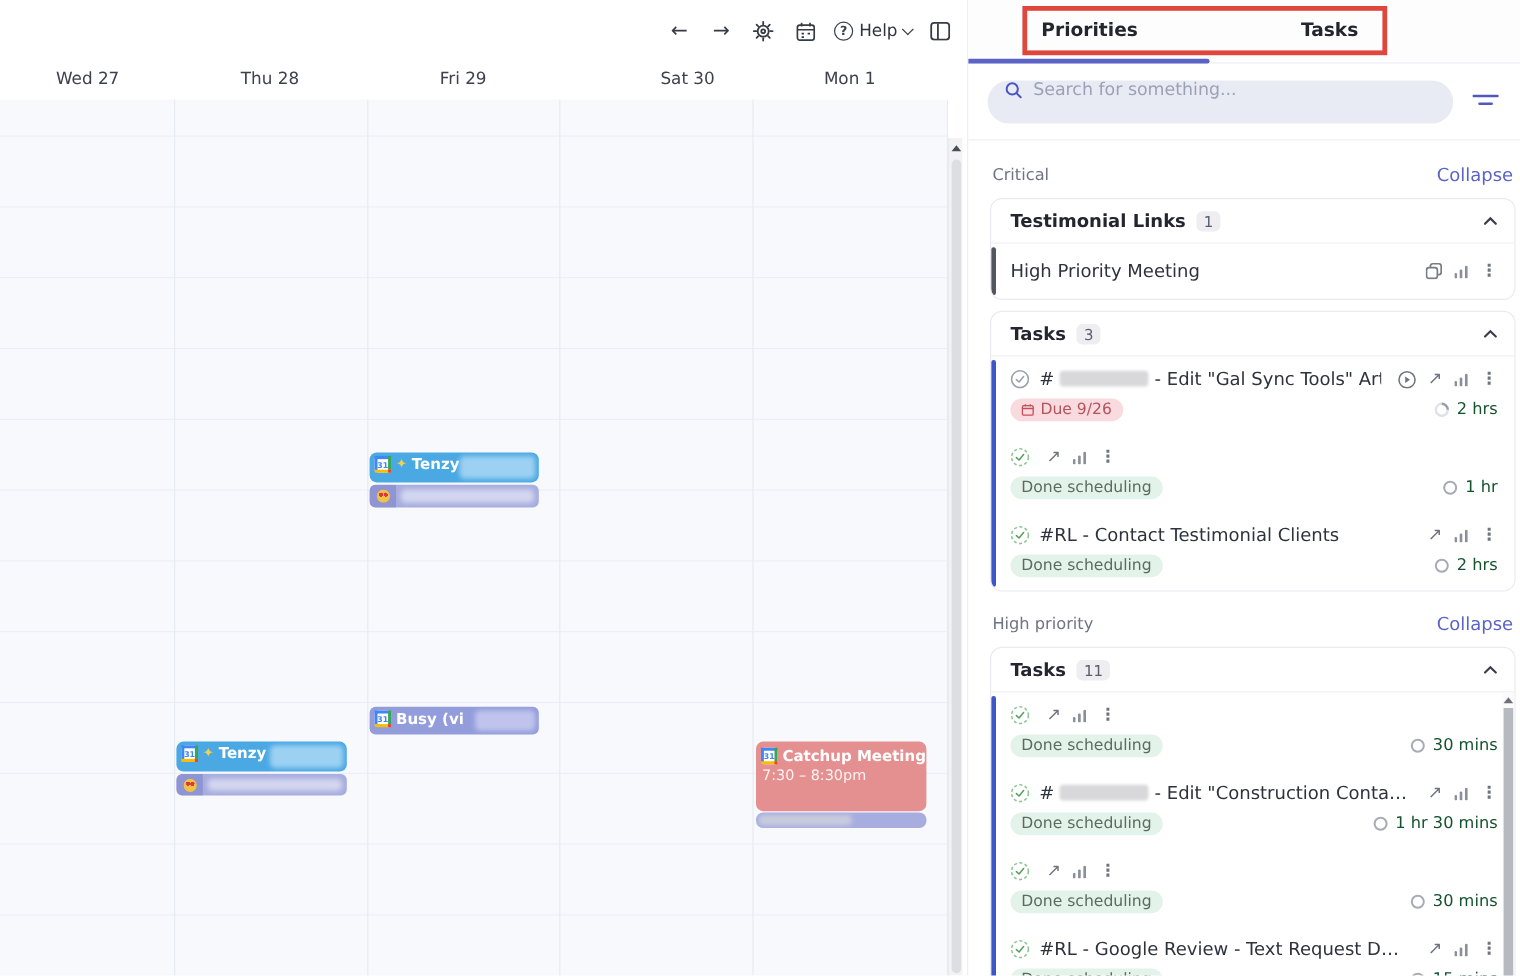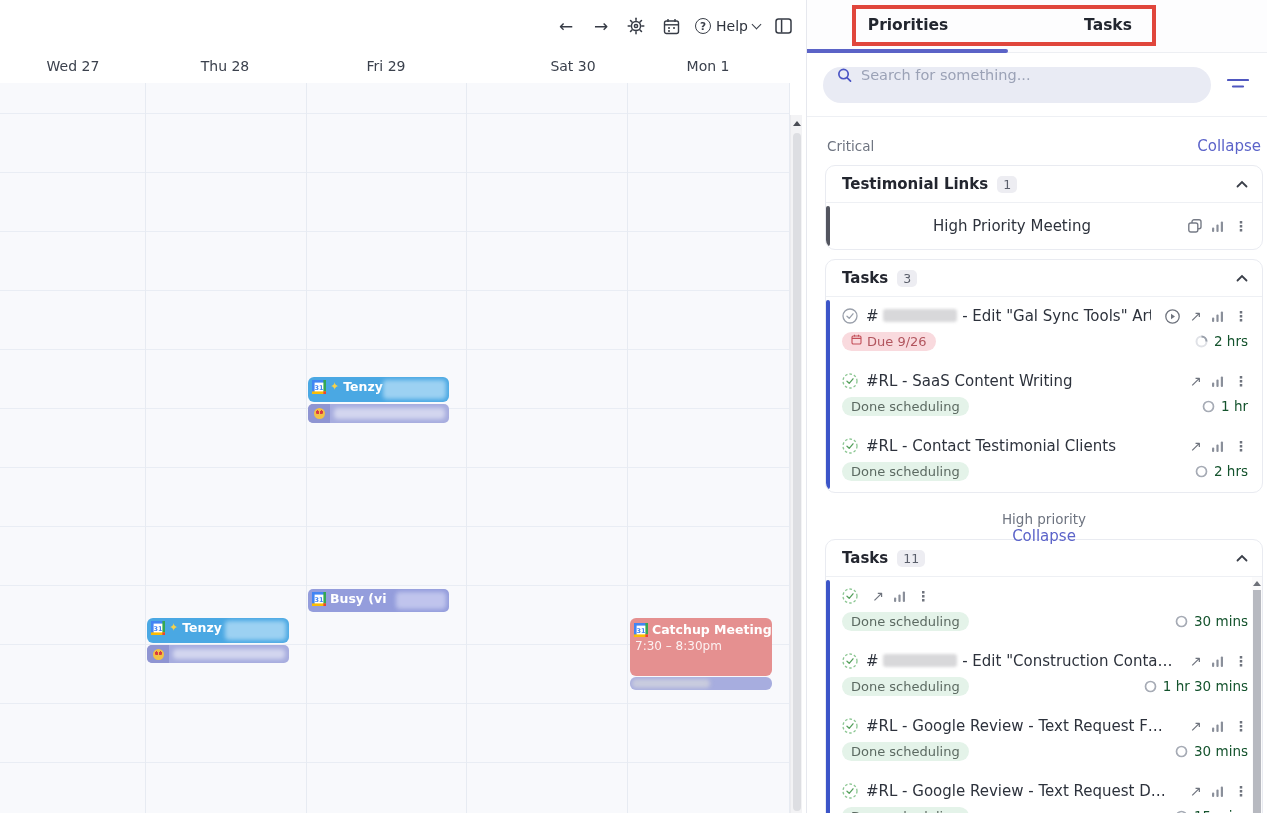--- a/index.html
+++ b/index.html
@@ -74,23 +74,23 @@
   .trow { padding:8px 14px 9px 16px; }
   .trow-line1 { display:flex; align-items:center; height:22px; gap:8px; }
   .trow-title { font-size:15px; color:#2d323c; white-space:nowrap; overflow:hidden; flex:1 1 auto; }
   .redact { display:inline-block; width:74px; height:13px; background:#d8d8da; border-radius:3px; filter:blur(1.5px); vertical-align:-1px; }
   .row-icons { display:flex; align-items:center; gap:10px; flex:0 0 auto; margin-left:6px; }
   .icon-btn { display:flex; align-items:center; justify-content:center; cursor:pointer; color:#767b86; }
   .kebab { font-size:14px; color:#6f747e; font-weight:bold; line-height:1; }
   .ne-arrow { font-size:14.5px; color:#6f747e; line-height:1; }
   .trow-line2 { display:flex; align-items:center; height:24px; margin-top:2px; }
   .badge-done { background:#e4f3e9; color:#5c6a62; font-size:13px; border-radius:10px; padding:2px 9px; }
-  .badge-due { display:inline-flex; gap:5px; background:#f9dade; color:#b2555e; font-size:13px; border-radius:10px; padding:2px 9px; }
+  .badge-due { display:inline-flex; align-items:center; gap:5px; background:#f9dade; color:#b2555e; font-size:13px; border-radius:10px; padding:2px 9px; }
   .duration { margin-left:auto; display:flex; align-items:center; gap:6px; font-size:13.5px; color:#14532d; }
-  .link-row { display:flex; align-items:center; height:46px; padding:0 14px 0 16px;text-align:center; }
+  .link-row { display:flex; align-items:center; height:46px; padding:0 14px 0 16px; }
   .link-title { font-size:15px; color:#2d323c; flex:1 1 auto; }
 
   .inner-scrollbar { position:absolute; right:0; top:0; bottom:0; width:10px; background:#fbfbfc; z-index:4; }
   .inner-scroll-up { position:absolute; top:4px; left:1px; width:0; height:0; border-left:4px solid transparent; border-right:4px solid transparent; border-bottom:5px solid #6e7179; }
   .inner-scroll-thumb { position:absolute; top:13px; left:1px; width:8px; bottom:0; background:#b7b9c0; }
 </style>
 </head>
 <body>
 
 <div class="app">
@@ -372,21 +372,20 @@
           </div>
 
           <div class="trow">
             <div class="trow-line1">
               <span class="icon-btn">
                 <svg width="16" height="16" viewBox="0 0 16 16" fill="none">
                     <circle cx="8" cy="8" r="7" stroke="#8cc793" stroke-width="1.3" stroke-dasharray="2.6 2"></circle>
                     <polyline points="5,8.3 7.2,10.3 11,5.8" stroke="#57a05e" stroke-width="1.3" stroke-linecap="round" stroke-linejoin="round"></polyline>
                   </svg>
               </span>
-              <span class="trow-title">#RL - SaaS Content Writing</span>
               <span class="row-icons">
                 <span class="icon-btn ne-arrow">↗</span>
                 <span class="icon-btn">
                   <svg width="12" height="11" viewBox="0 0 12 11">
                       <rect x="0" y="6.5" width="2.2" height="4.5" rx="1" fill="#8a8f9a"></rect>
                       <rect x="4.4" y="3.5" width="2.2" height="7.5" rx="1" fill="#8a8f9a"></rect>
                       <rect x="8.8" y="0.5" width="2.2" height="10.5" rx="1" fill="#8a8f9a"></rect>
                     </svg>
                 </span>
                 <span class="icon-btn kebab">⋮</span>
@@ -431,21 +430,21 @@
                     <circle cx="6.5" cy="6.5" r="5" stroke="#a6abb5" stroke-width="1.7"></circle>
                   </svg>
                 <span>2 hrs</span>
               </span>
             </div>
           </div>
 
         </div>
       </div>
 
-      <div class="sec-head" style="margin-top:18px;flex-direction:column;">
+      <div class="sec-head" style="margin-top:18px;">
         <span class="sec-label">High priority</span>
         <span class="collapse-link">Collapse</span>
       </div>
 
       <div class="card" style="margin-bottom:0;">
         <div class="card-head">
           <span class="card-title">Tasks</span>
           <span class="count-badge">11</span>
           <span class="chev icon-btn">
             <svg width="12" height="8" viewBox="0 0 12 8" fill="none" stroke="#3a3f49" stroke-width="1.8" stroke-linecap="round">
@@ -519,21 +518,20 @@
           </div>
 
           <div class="trow">
             <div class="trow-line1">
               <span class="icon-btn">
                 <svg width="16" height="16" viewBox="0 0 16 16" fill="none">
                     <circle cx="8" cy="8" r="7" stroke="#8cc793" stroke-width="1.3" stroke-dasharray="2.6 2"></circle>
                     <polyline points="5,8.3 7.2,10.3 11,5.8" stroke="#57a05e" stroke-width="1.3" stroke-linecap="round" stroke-linejoin="round"></polyline>
                   </svg>
               </span>
-              <span class="trow-title">#RL - Google Review - Text Request F…</span>
               <span class="row-icons">
                 <span class="icon-btn ne-arrow">↗</span>
                 <span class="icon-btn">
                   <svg width="12" height="11" viewBox="0 0 12 11">
                       <rect x="0" y="6.5" width="2.2" height="4.5" rx="1" fill="#8a8f9a"></rect>
                       <rect x="4.4" y="3.5" width="2.2" height="7.5" rx="1" fill="#8a8f9a"></rect>
                       <rect x="8.8" y="0.5" width="2.2" height="10.5" rx="1" fill="#8a8f9a"></rect>
                     </svg>
                 </span>
                 <span class="icon-btn kebab">⋮</span>

